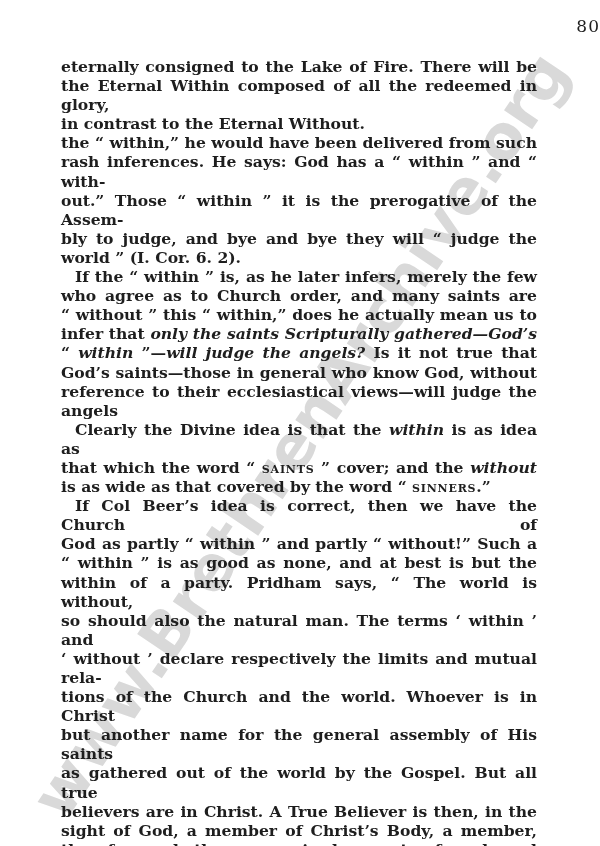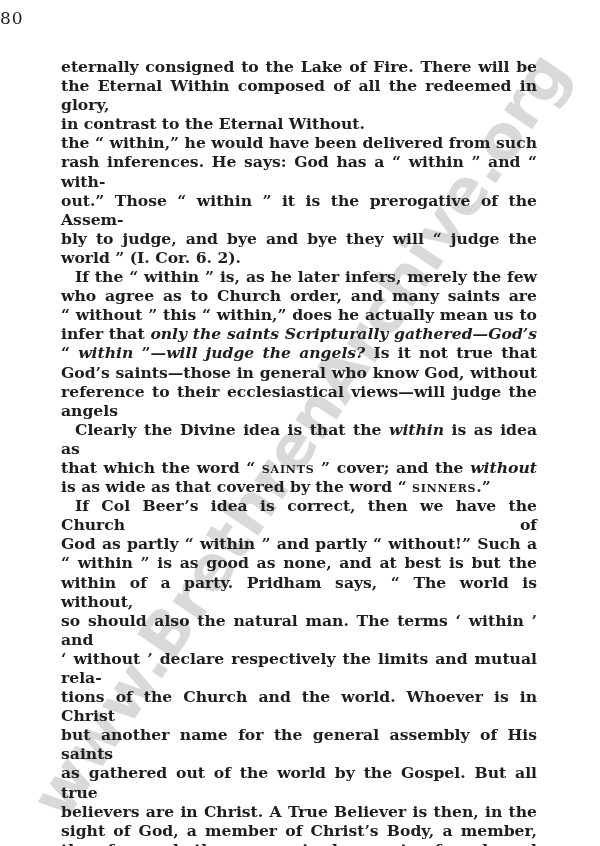--- a/index.html
+++ b/index.html
@@ -25,24 +25,24 @@
     font-weight: bold;
     font-size: 62px;
     color: #d9d9d9;
     white-space: nowrap;
     z-index: 0;
     user-select: none;
   }
 
   .page-number {
     position: absolute;
-    top: 8px;
+    top: 16px;
     left: 0;
     width: 100%;
-    text-align: left;
+    text-align: right;
     font-size: 17px;
     letter-spacing: 1px;
     z-index: 1;
   }
 
   .text-block {
     position: absolute;
     left: 61px;
     top: 57px;
     width: 476px;

